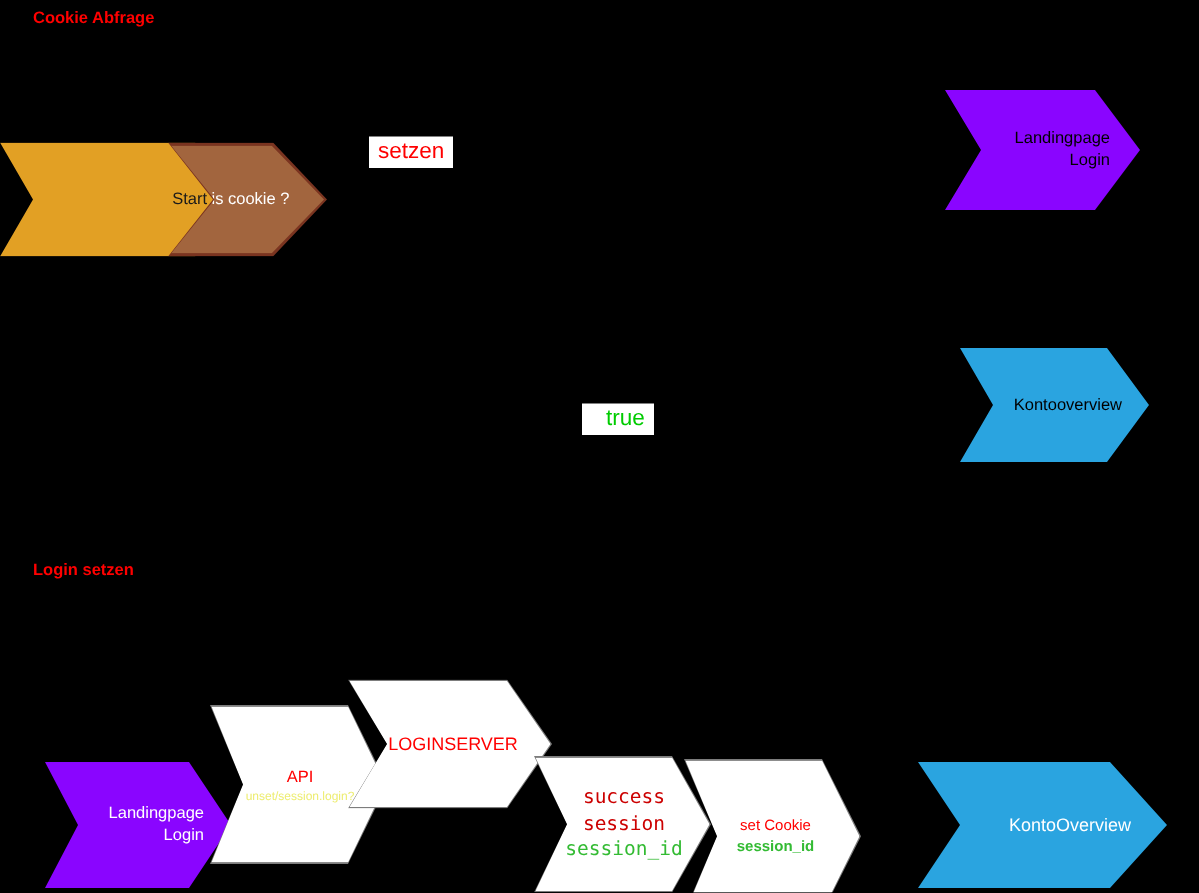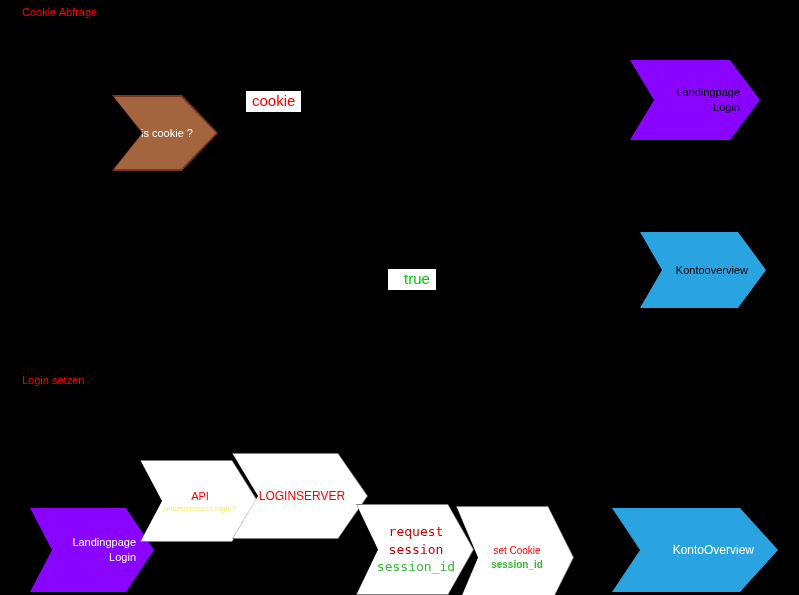--- a/index.html
+++ b/index.html
@@ -27,21 +27,21 @@
     flex-direction: column;
     align-items: center;
     justify-content: center;
     text-align: center;
     box-sizing: border-box;
   }
   
   .section-label {
     position: absolute;
     color: #FF0000;
-    font-weight: normal;
+    font-weight: bold;
     font-size: 11px;
     text-align: right;
   }
   #label-section1 { left: 22px; top: 6px; }
   #label-section2 { left: 22px; top: 374px; }
   
   .decision-label {
     position: absolute;
     background: #FFFFFF;
     font-size: 15px;
@@ -87,21 +87,21 @@
   #shape-landingpage-bottom {
     left: 30px; top: 508px; width: 124px; height: 84px;
     background: #8A05FF;
     clip-path: polygon(0 0, calc(100% - 28px) 0, 100% 50%, calc(100% - 28px) 100%, 0 100%, 22px 50%);
     color: #FFFFFF; font-size: 11px; line-height: 1.35;
     padding-left: 16px; padding-right: 18px;
   }
   .white-chev { background: #7d7d7d; }
   .white-chev .inner { background: #FFFFFF; inset: 1px; }
   #shape-api {
-    left: 140px; top: 460px; width: 118px; height: 82px;
+    left: 140px; top: 470px; width: 118px; height: 106px;
     clip-path: polygon(0 0, calc(100% - 26px) 0, 100% 50%, calc(100% - 26px) 100%, 0 100%, 22px 50%);
   }
   #shape-api .inner {
     clip-path: polygon(0 0, calc(100% - 25px) 0, 100% 50%, calc(100% - 25px) 100%, 0 100%, 21px 50%);
     padding-left: 16px; padding-right: 14px;
   }
   #shape-api .main { color: #FF0000; font-size: 11px; }
   #shape-api .sub  { color: #EDED70; font-size: 8px; margin-top: 2px; }
   #shape-loginserver {
     left: 232px; top: 453px; width: 136px; height: 86px;
@@ -144,28 +144,31 @@
   }
 </style>
 </head>
 <body>
 
 <div id="canvas">
 
   <div id="label-section1" class="section-label">Cookie Abfrage</div>
   <div id="label-section2" class="section-label">Login setzen</div>
 
+  <div id="shape-start" class="shape">
+    <span>Start</span>
+  </div>
 
   <div id="shape-iscookie" class="shape">
     <div class="inner">
       <span>is cookie ?</span>
     </div>
   </div>
 
-  <div id="label-false" class="decision-label">cookie</div>
+  <div id="label-false" class="decision-label">setzen</div>
   <div id="label-true" class="decision-label">true</div>
 
   <div id="shape-landingpage-top" class="shape">
     <span>Landingpage</span>
     <span>Login</span>
   </div>
 
   <div id="shape-kontooverview-mid" class="shape">
     <span>Kontooverview</span>
   </div>
@@ -183,21 +186,21 @@
   </div>
 
   <div id="shape-loginserver" class="shape white-chev">
     <div class="inner">
       <span>LOGINSERVER</span>
     </div>
   </div>
 
   <div id="shape-success" class="shape white-chev">
     <div class="inner">
-      <span class="red-line">request</span>
+      <span class="red-line">success</span>
       <span class="red-line">session</span>
       <span class="green-line">session_id</span>
     </div>
   </div>
 
   <div id="shape-setcookie" class="shape white-chev">
     <div class="inner">
       <span class="red-line">set Cookie</span>
       <span class="green-line">session_id</span>
     </div>

